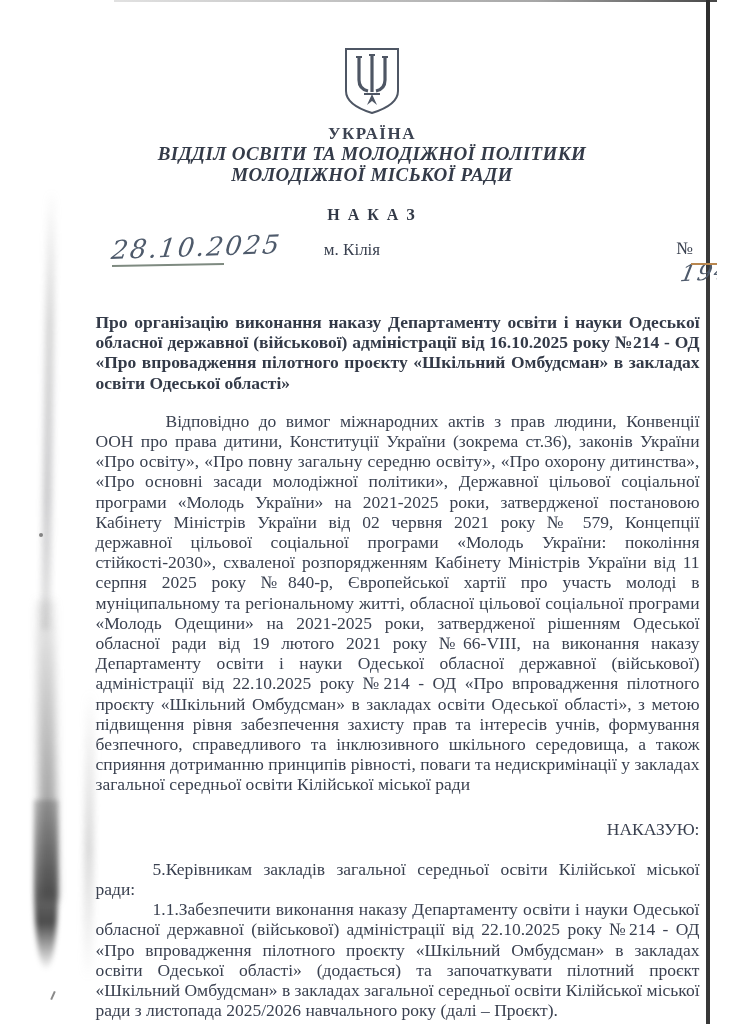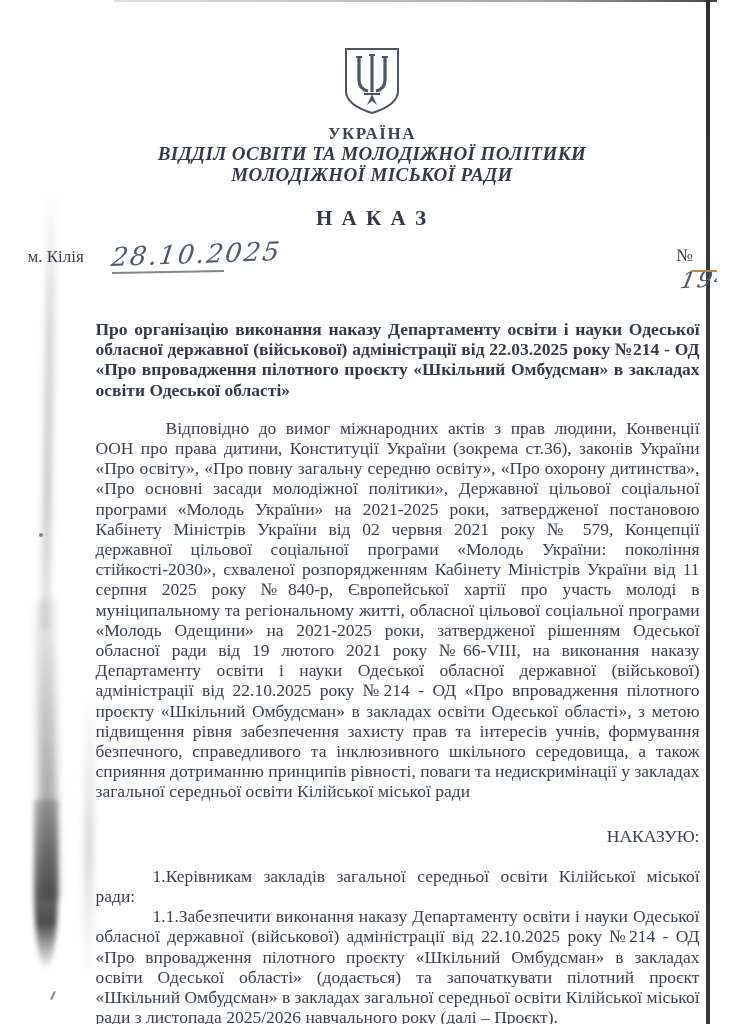--- a/index.html
+++ b/index.html
@@ -42,32 +42,32 @@
     filter:blur(3px); transform:rotate(.5deg);
   }
   .scan-speck { position:absolute; left:11px; top:533px; width:4px; height:4px; background:#555; border-radius:50%; opacity:.7; }
   .scan-mark-bottom { position:absolute; left:24px; top:991px; width:2px; height:9px; background:#8a8a8a; transform:rotate(24deg); }
 
   
   .hdr { position:relative; text-align:center; padding-top:46px; }
   .emblem { display:inline-block; width:72px; height:70px; }
   .country { margin-top:4px; font-size:17px; font-weight:bold; letter-spacing:1.5px; color:#3c4352; }
   .org { font-size:19px; font-weight:bold; letter-spacing:.4px; line-height:20.5px; color:#343b49;font-style:italic; }
-  .doc-title { margin-top:21px; font-size:21px; font-weight:bold; letter-spacing:2px; color:#333a48; }
+  .doc-title { margin-top:21px; font-size:16px; font-weight:bold; letter-spacing:2px; color:#333a48; }
 
   
   .meta-row { position:relative; height:44px; margin-top:10px; }
   .hw {
     font-family:"DejaVu Serif", serif; font-style:italic;
     color:var(--ink-handwritten, #4e5a6b);
     display:inline-block; transform:skewX(-9deg) rotate(-2deg);
   }
   .meta-date { position:absolute; left:84px; top:-2px; font-size:26px; letter-spacing:2px; }
   .meta-date-underline { position:absolute; left:84px; top:30px; width:112px; height:2px; background:var(--date-underline, #7e8a80); transform:rotate(-1deg); }
-  .meta-place { position:absolute; left:0; right:40px; top:6px; font-size:17px; }
+  .meta-place { position:absolute; left:0; right:40px; top:6px; text-align:center; font-size:17px; }
   .meta-number { position:absolute; left:649px; top:4px; font-size:17.5px; }
   .meta-number .hw { font-size:23px; margin-left:4px; letter-spacing:2px; transform:skewX(-14deg) rotate(-3deg); }
   .meta-number-underline { position:absolute; left:663px; top:29px; width:58px; height:2px; background:var(--number-underline, #b9874f); }
 
   
   .content { margin:34px 17px 0 68px; font-size:17.5px; line-height:20.2px; text-align:justify; }
   .content p { margin:0; }
   .subject { font-weight:bold; color:#333a48; }
   .preamble { margin-top:18px !important; text-indent:70px; }
   .order-word { margin-top:24px !important; text-align:right; }
@@ -115,21 +115,21 @@
 
   <div class="meta-row">
     <span class="hw meta-date">28.10.2025</span>
     <div class="meta-date-underline"></div>
     <div class="meta-place">м. Кілія</div>
     <div class="meta-number"><span>№</span><span class="hw">194</span></div>
     <div class="meta-number-underline"></div>
   </div>
 
   <div class="content">
-    <p class="subject">Про організацію виконання наказу Департаменту освіти і науки Одеської обласної державної (військової) адміністрації від 22.03.2025 року №214 - ОД «Про впровадження пілотного проєкту «Шкільний Омбудсман» в закладах освіти Одеської області»</p>
+    <p class="subject">Про організацію виконання наказу Департаменту освіти і науки Одеської обласної державної (військової) адміністрації від 16.10.2025 року №214 - ОД «Про впровадження пілотного проєкту «Шкільний Омбудсман» в закладах освіти Одеської області»</p>
     <p class="preamble">Відповідно до вимог міжнародних актів з прав людини, Конвенції ООН про права дитини, Конституції України (зокрема ст.36), законів України «Про освіту», «Про повну загальну середню освіту», «Про охорону дитинства», «Про основні засади молодіжної політики», Державної цільової соціальної програми «Молодь України» на 2021-2025 роки, затвердженої постановою Кабінету Міністрів України від 02 червня 2021 року № 579, Концепції державної цільової соціальної програми «Молодь України: покоління стійкості-2030», схваленої розпорядженням Кабінету Міністрів України від 11 серпня 2025 року №840-р, Європейської хартії про участь молоді в муніципальному та регіональному житті, обласної цільової соціальної програми «Молодь Одещини» на 2021-2025 роки, затвердженої рішенням Одеської обласної ради від 19 лютого 2021 року №66-VIII, на виконання наказу Департаменту освіти і науки Одеської обласної державної (військової) адміністрації від 22.10.2025 року №214 - ОД «Про впровадження пілотного проєкту «Шкільний Омбудсман» в закладах освіти Одеської області», з метою підвищення рівня забезпечення захисту прав та інтересів учнів, формування безпечного, справедливого та інклюзивного шкільного середовища, а також сприяння дотриманню принципів рівності, поваги та недискримінації у закладах загальної середньої освіти Кілійської міської ради</p>
     <p class="order-word">НАКАЗУЮ:</p>
-    <p class="order-item-1">1.Керівникам закладів загальної середньої освіти Кілійської міської ради:</p>
+    <p class="order-item-1">5.Керівникам закладів загальної середньої освіти Кілійської міської ради:</p>
     <p class="order-item-1-1">1.1.Забезпечити виконання наказу Департаменту освіти і науки Одеської обласної державної (військової) адміністрації від 22.10.2025 року №214 - ОД «Про впровадження пілотного проєкту «Шкільний Омбудсман» в закладах освіти Одеської області» (додається) та започаткувати пілотний проєкт «Шкільний Омбудсман» в закладах загальної середньої освіти Кілійської міської ради з листопада 2025/2026 навчального року (далі – Проєкт).</p>
     <p class="order-item-1-2">2.0. Затвердити Умови і порядок діяльності Шкільного Омбудсмана в закладі</p>
   </div>
 
 </div>
 
 </body></html>

